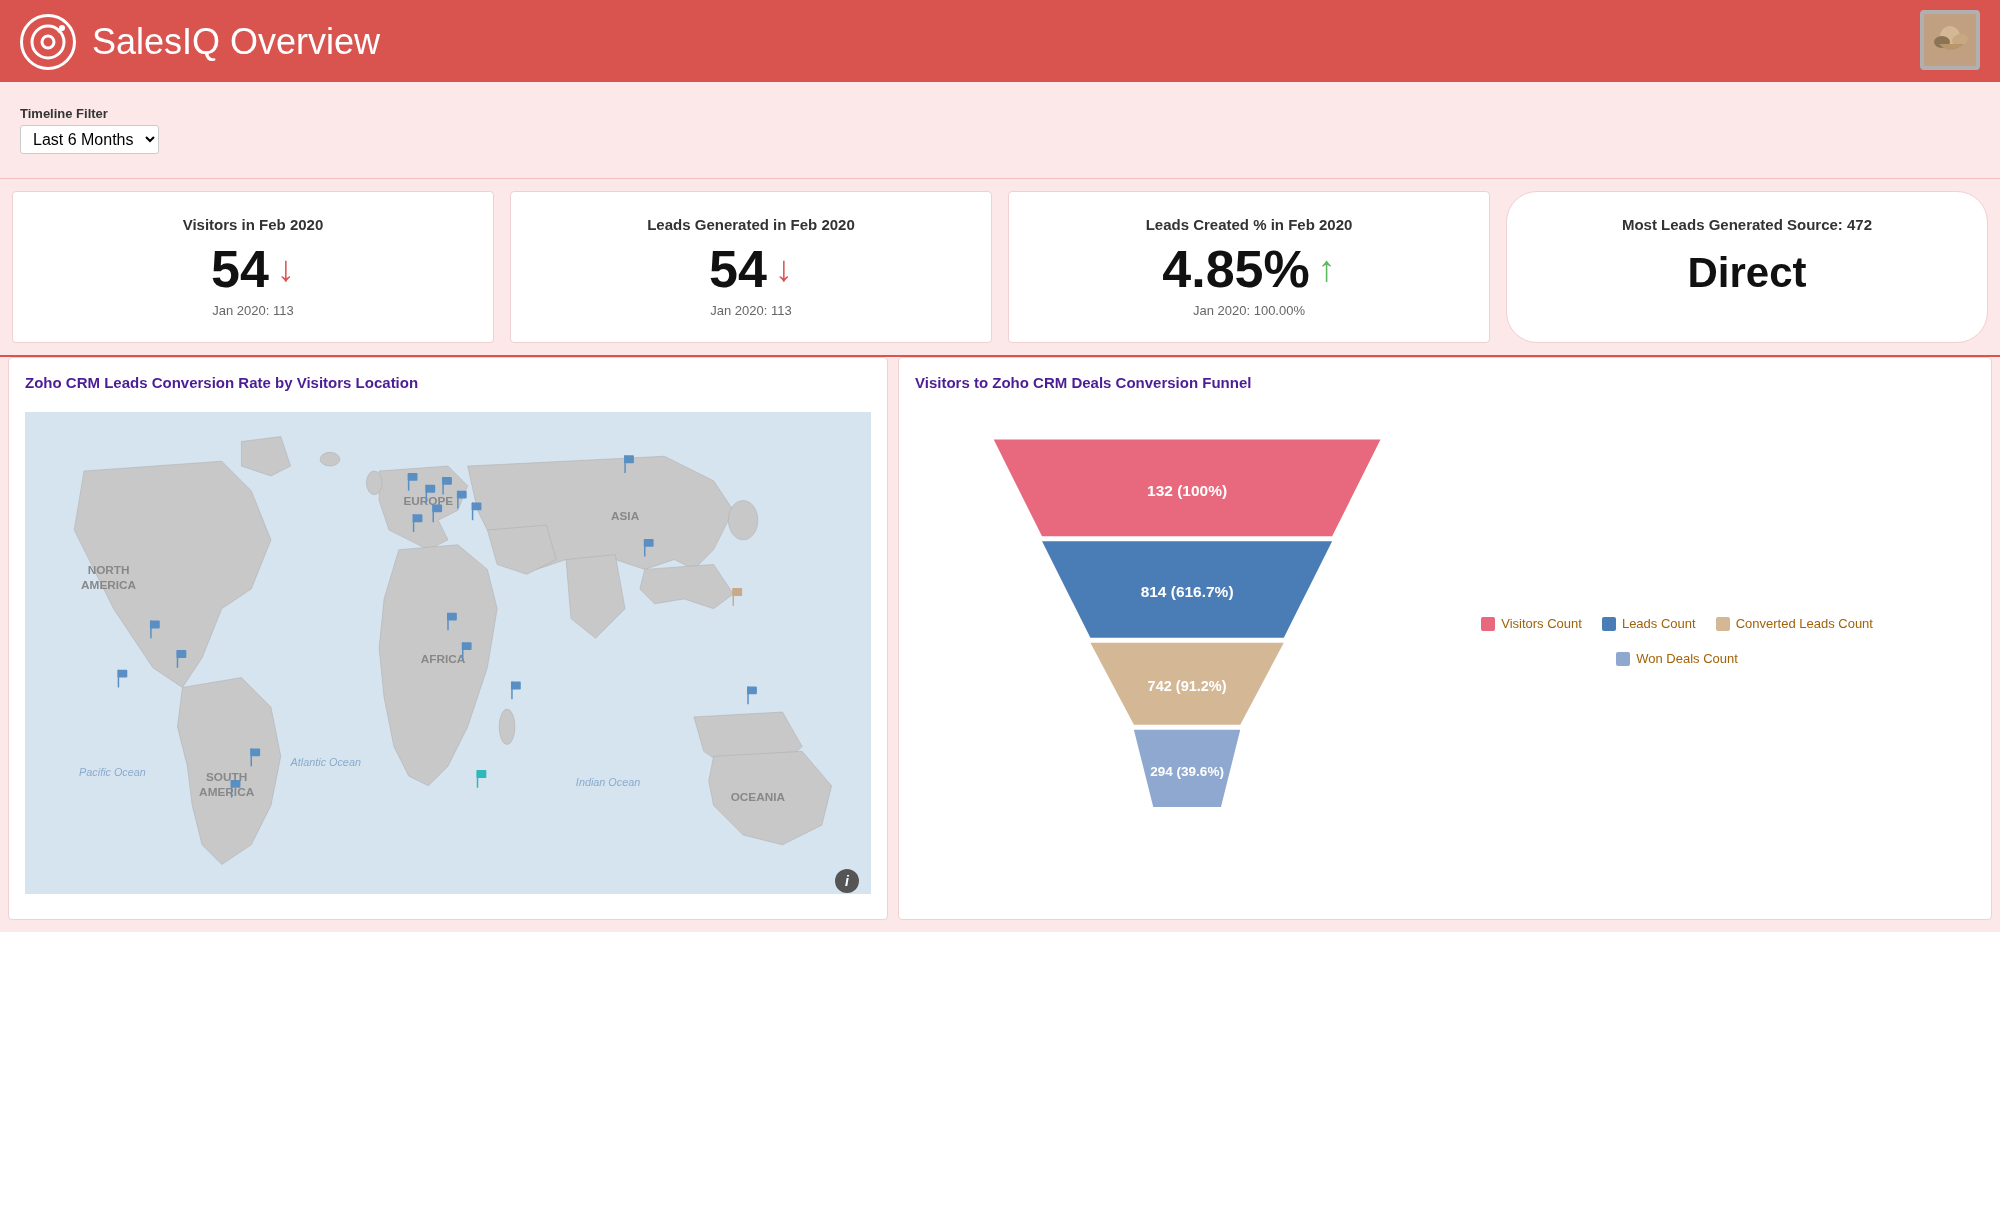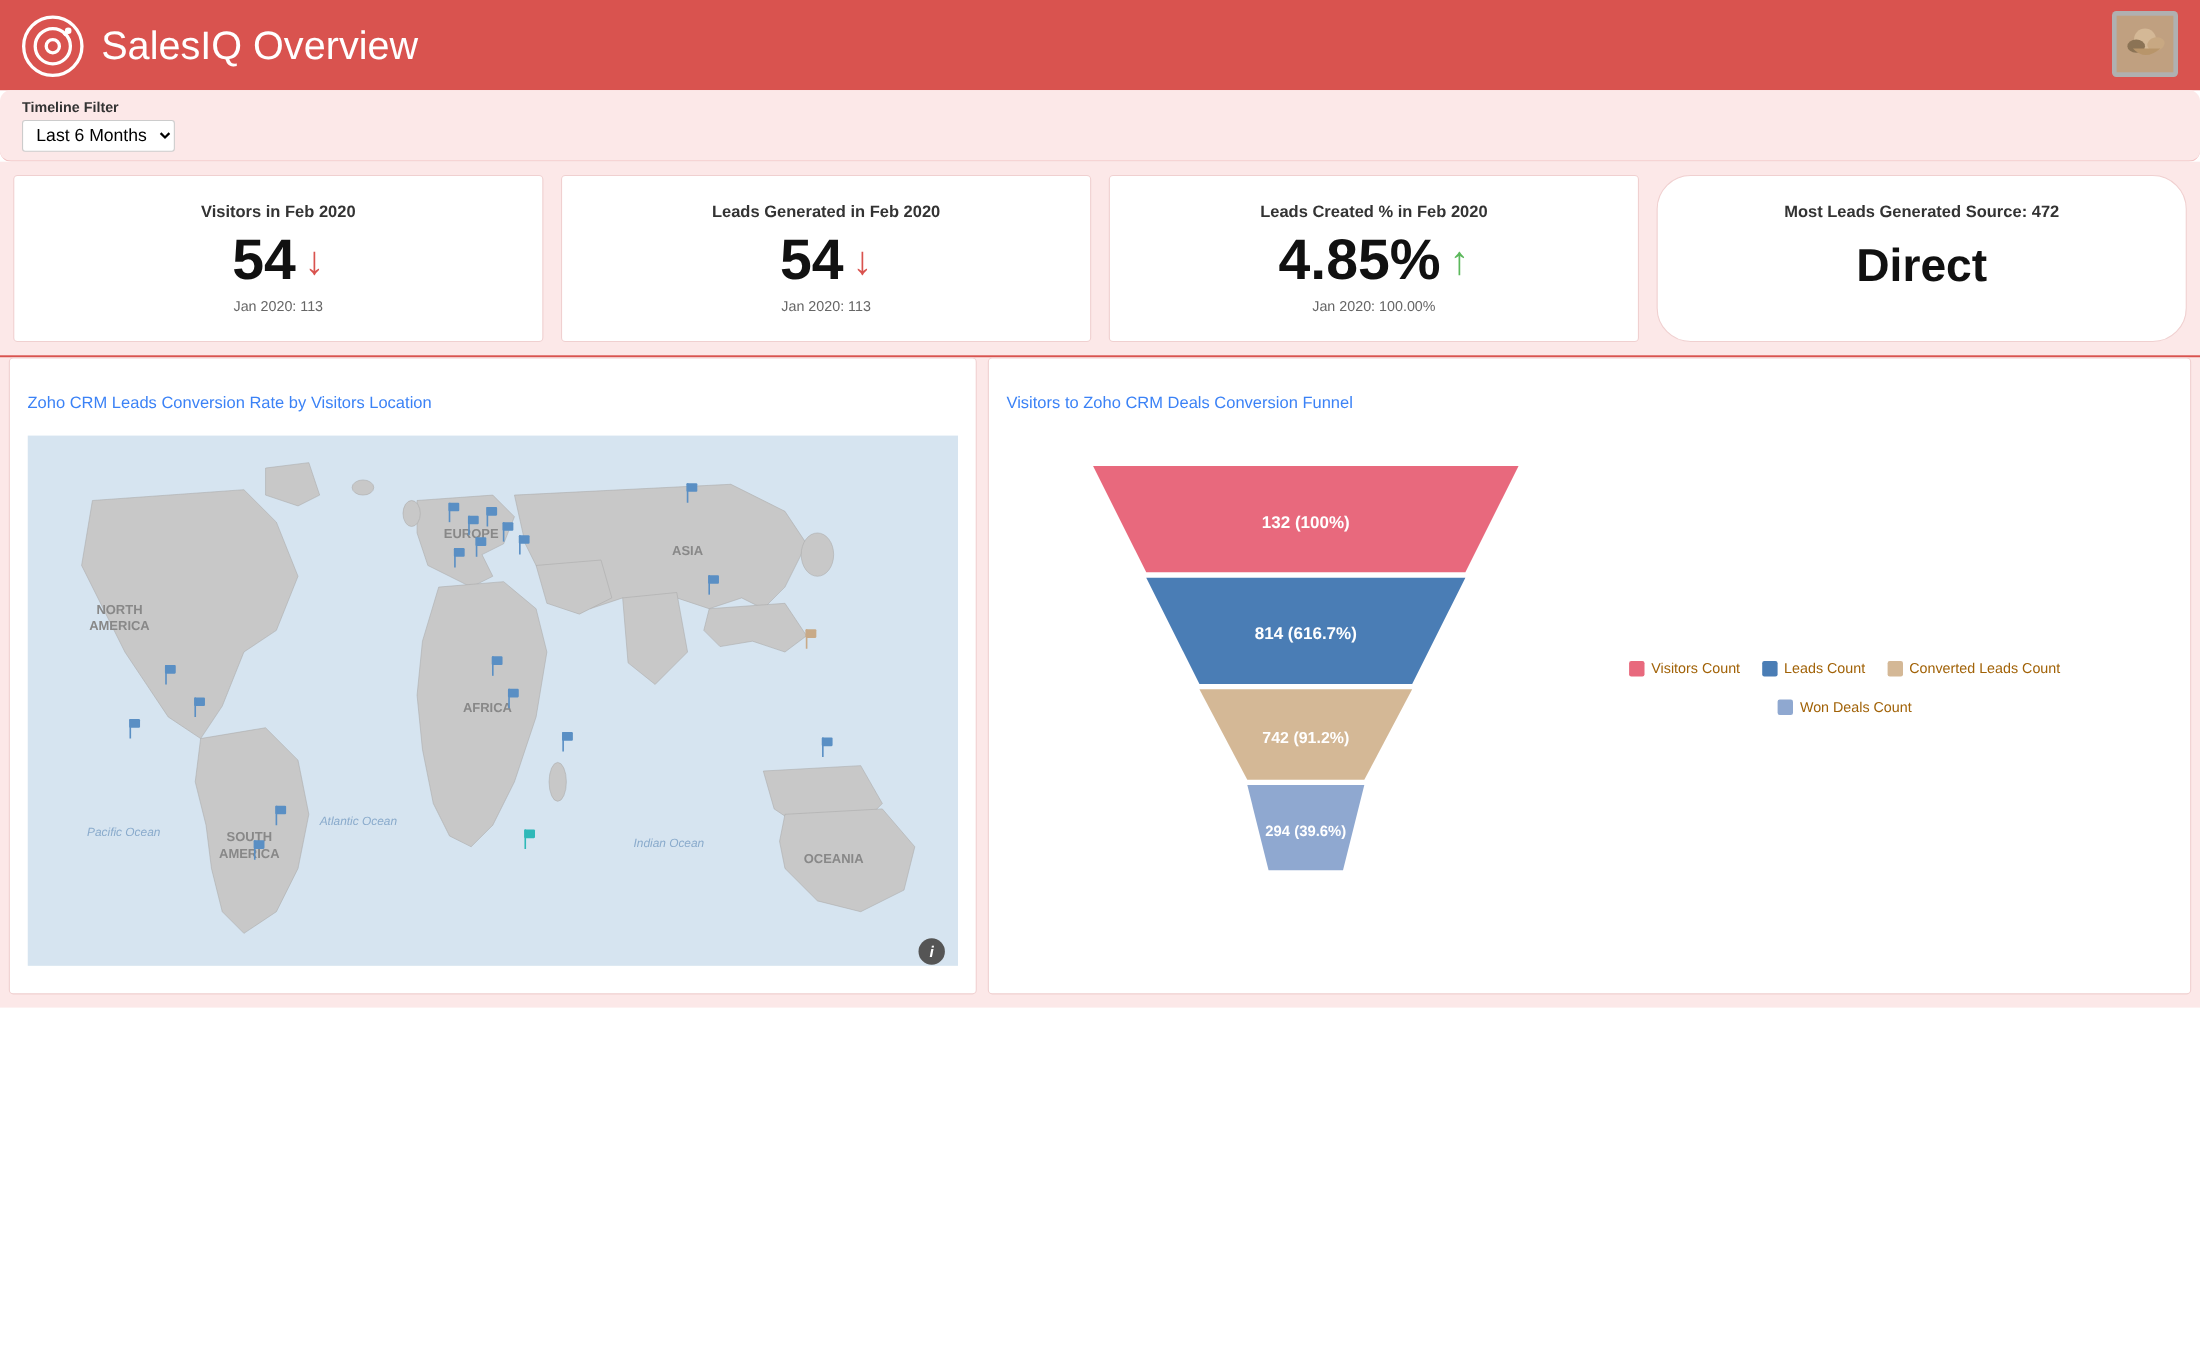--- a/index.html
+++ b/index.html
@@ -26,23 +26,22 @@
       width: 60px; height: 60px;
       background: #b0b0b0;
       border-radius: 4px;
       overflow: hidden;
       display: flex; align-items: center; justify-content: center;
     }
 
     
     .filter-bar {
       background: #fce8e8;
-      padding: 8px 20px;
+      padding: 24px 20px;
       border-bottom: 1px solid #f0c0c0;
-      border-radius: 10px;
     }
     .filter-label { font-size: 13px; color: #333; margin-bottom: 4px; font-weight: 600; }
     .filter-select {
       font-size: 16px;
       padding: 4px 8px;
       border: 1px solid #ccc;
       border-radius: 3px;
       background: #fff;
       cursor: pointer;
       min-width: 130px;
@@ -83,21 +82,21 @@
     }
     .panel {
       background: #fff;
       border-radius: 4px;
       border: 1px solid #f0d0d0;
       padding: 16px;
       position: relative;
     }
     .panel-map { flex: 0 0 880px; }
     .panel-funnel { flex: 1; }
-    .panel-title { font-size: 15px; font-weight: 400; color: #3b82f6; margin-bottom: 12px; margin-top: 16px; }
+    .panel-title { font-size: 15px; font-weight: 700; color: #4c1d95; margin-bottom: 12px; }
 
     
     .map-container { position: relative; width: 100%; height: 500px; }
     .map-svg { width: 100%; height: 100%; }
 
     
     .funnel-container { display: flex; flex-direction: row; align-items: center; padding: 10px 40px; }
     .funnel-legend { display: flex; gap: 20px; margin-top: 16px; justify-content: center; flex-wrap: wrap; }
     .legend-item { display: flex; align-items: center; gap: 6px; font-size: 13px; color: #a16207; }
     .legend-dot { width: 14px; height: 14px; border-radius: 2px; }

